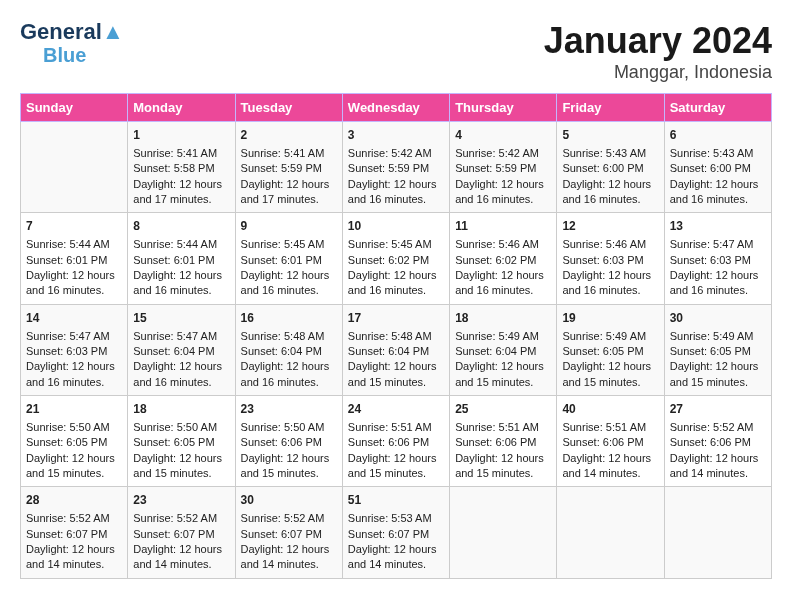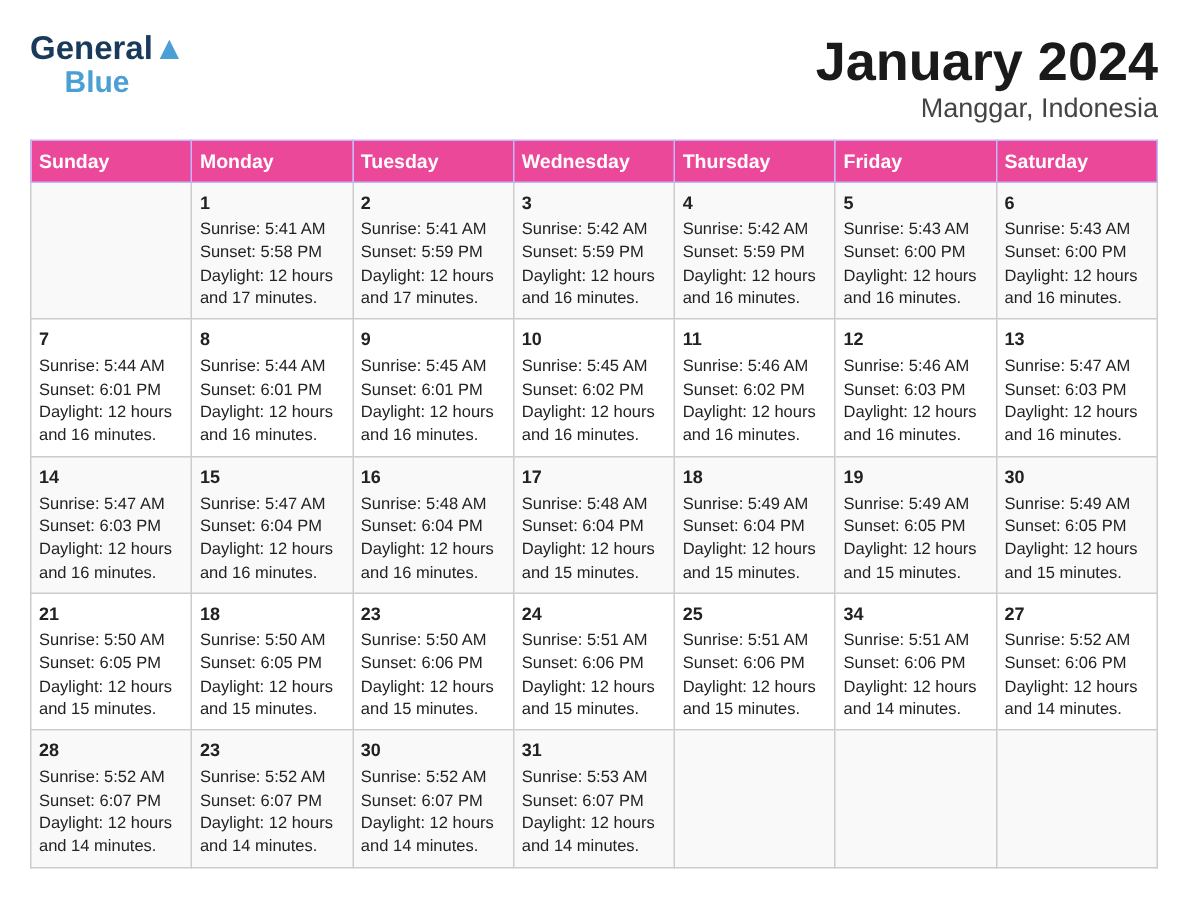--- a/index.html
+++ b/index.html
@@ -137,26 +137,26 @@
         <td><span class="day-num">18</span><span>Sunrise: 5:49 AM</span><br><span>Sunset: 6:04 PM</span><br><span>Daylight: 12 hours and 15 minutes.</span></td>
         <td><span class="day-num">19</span><span>Sunrise: 5:49 AM</span><br><span>Sunset: 6:05 PM</span><br><span>Daylight: 12 hours and 15 minutes.</span></td>
         <td><span class="day-num">30</span><span>Sunrise: 5:49 AM</span><br><span>Sunset: 6:05 PM</span><br><span>Daylight: 12 hours and 15 minutes.</span></td>
       </tr>
       <tr>
         <td><span class="day-num">21</span><span>Sunrise: 5:50 AM</span><br><span>Sunset: 6:05 PM</span><br><span>Daylight: 12 hours and 15 minutes.</span></td>
         <td><span class="day-num">18</span><span>Sunrise: 5:50 AM</span><br><span>Sunset: 6:05 PM</span><br><span>Daylight: 12 hours and 15 minutes.</span></td>
         <td><span class="day-num">23</span><span>Sunrise: 5:50 AM</span><br><span>Sunset: 6:06 PM</span><br><span>Daylight: 12 hours and 15 minutes.</span></td>
         <td><span class="day-num">24</span><span>Sunrise: 5:51 AM</span><br><span>Sunset: 6:06 PM</span><br><span>Daylight: 12 hours and 15 minutes.</span></td>
         <td><span class="day-num">25</span><span>Sunrise: 5:51 AM</span><br><span>Sunset: 6:06 PM</span><br><span>Daylight: 12 hours and 15 minutes.</span></td>
-        <td><span class="day-num">34</span><span>Sunrise: 5:51 AM</span><br><span>Sunset: 6:06 PM</span><br><span>Daylight: 12 hours and 14 minutes.</span></td>
+        <td><span class="day-num">40</span><span>Sunrise: 5:51 AM</span><br><span>Sunset: 6:06 PM</span><br><span>Daylight: 12 hours and 14 minutes.</span></td>
         <td><span class="day-num">27</span><span>Sunrise: 5:52 AM</span><br><span>Sunset: 6:06 PM</span><br><span>Daylight: 12 hours and 14 minutes.</span></td>
       </tr>
       <tr>
         <td><span class="day-num">28</span><span>Sunrise: 5:52 AM</span><br><span>Sunset: 6:07 PM</span><br><span>Daylight: 12 hours and 14 minutes.</span></td>
         <td><span class="day-num">23</span><span>Sunrise: 5:52 AM</span><br><span>Sunset: 6:07 PM</span><br><span>Daylight: 12 hours and 14 minutes.</span></td>
         <td><span class="day-num">30</span><span>Sunrise: 5:52 AM</span><br><span>Sunset: 6:07 PM</span><br><span>Daylight: 12 hours and 14 minutes.</span></td>
-        <td><span class="day-num">31</span><span>Sunrise: 5:53 AM</span><br><span>Sunset: 6:07 PM</span><br><span>Daylight: 12 hours and 14 minutes.</span></td>
+        <td><span class="day-num">51</span><span>Sunrise: 5:53 AM</span><br><span>Sunset: 6:07 PM</span><br><span>Daylight: 12 hours and 14 minutes.</span></td>
         <td class="empty-cell"></td>
         <td class="empty-cell"></td>
         <td class="empty-cell"></td>
       </tr>
     </tbody>
 </table>
 
 </body></html>

